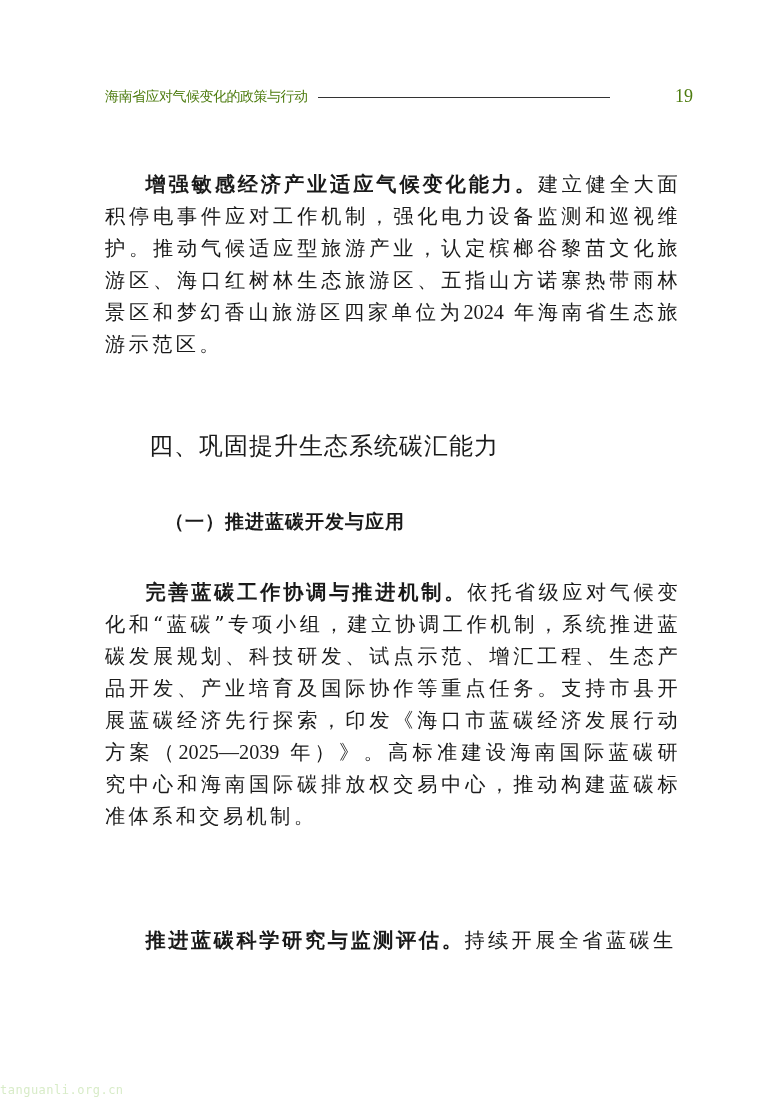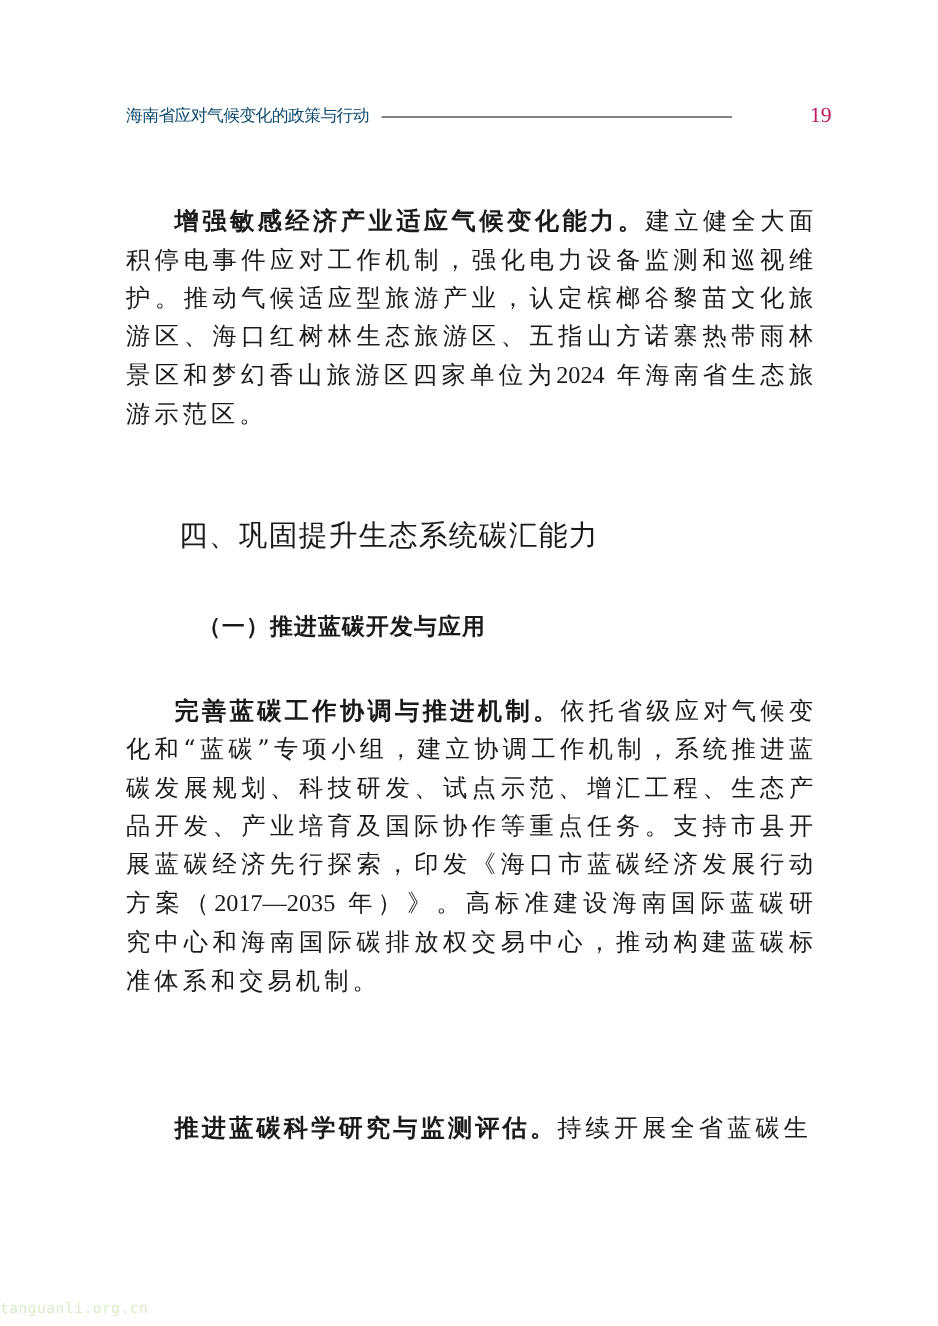--- a/index.html
+++ b/index.html
@@ -20,37 +20,37 @@
       left: 105px;
       top: 86px;
       width: 590px;
       height: 22px;
       display: flex;
       align-items: center;
     }
     .running-header .title {
       font-family: "DejaVu Sans", "Liberation Sans", sans-serif;
       font-size: 14px;
-      color: #0c4a6e;
+      color: #4d7c0f;
       white-space: nowrap;
       letter-spacing: -0.5px;
     }
     .running-header .rule {
       height: 1px;
       background: #333;
       margin-left: 10px;
       width: 292px;
     }
     .running-header .page-no {
       position: absolute;
       right: 2px;
       top: 0;
       font-family: "Liberation Serif", serif;
       font-size: 18px;
-      color: #be185d;
+      color: #4d7c0f;
     }
     .content {
       position: absolute;
       left: 105px;
       top: 168px;
       width: 576px;
     }
     .para {
       font-size: 20.2px;
       line-height: 32px;
@@ -116,21 +116,21 @@
 
 <div class="content">
   <div class="block1">
     <p class="para"><span class="lead">增强敏感经济产业适应气候变化能力。</span><span>建立健全大面积停电事件应对工作机制，强化电力设备监测和巡视维护。推动气候适应型旅游产业，认定槟榔谷黎苗文化旅游区、海口红树林生态旅游区、五指山方诺寨热带雨林景区和梦幻香山旅游区四家单位为</span><span class="num">2024</span> <span>年海南省生态旅游示范区。</span></p>
   </div>
 
   <h2 class="h1">四、巩固提升生态系统碳汇能力</h2>
   <h3 class="h2">（一）推进蓝碳开发与应用</h3>
 
   <div class="block2">
-    <p class="para"><span class="lead">完善蓝碳工作协调与推进机制。</span><span>依托省级应对气候变化和“蓝碳”专项小组，建立协调工作机制，系统推进蓝碳发展规划、科技研发、试点示范、增汇工程、生态产品开发、产业培育及国际协作等重点任务。支持市县开展蓝碳经济先行探索，印发《海口市蓝碳经济发展行动方案（</span><span class="num">2017—2035</span> <span>年）》。高标准建设海南国际蓝碳研究中心和海南国际碳排放权交易中心，推动构建蓝碳标准体系和交易机制。</span></p>
+    <p class="para"><span class="lead">完善蓝碳工作协调与推进机制。</span><span>依托省级应对气候变化和“蓝碳”专项小组，建立协调工作机制，系统推进蓝碳发展规划、科技研发、试点示范、增汇工程、生态产品开发、产业培育及国际协作等重点任务。支持市县开展蓝碳经济先行探索，印发《海口市蓝碳经济发展行动方案（</span><span class="num">2025—2039</span> <span>年）》。高标准建设海南国际蓝碳研究中心和海南国际碳排放权交易中心，推动构建蓝碳标准体系和交易机制。</span></p>
   </div>
 
   <div class="block3">
     <p class="para"><span class="lead">推进蓝碳科学研究与监测评估。</span><span>持续开展全省蓝碳生</span></p>
   </div>
 </div>
 
 <div class="watermark">tanguanli.org.cn</div>
 
 </body></html>

